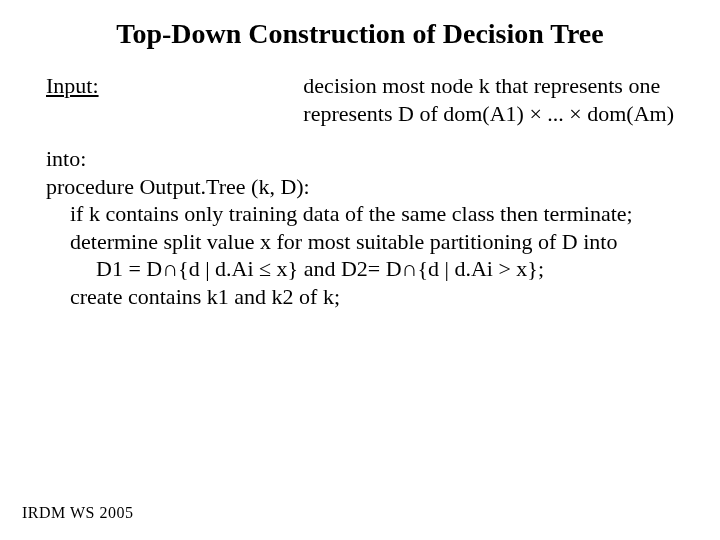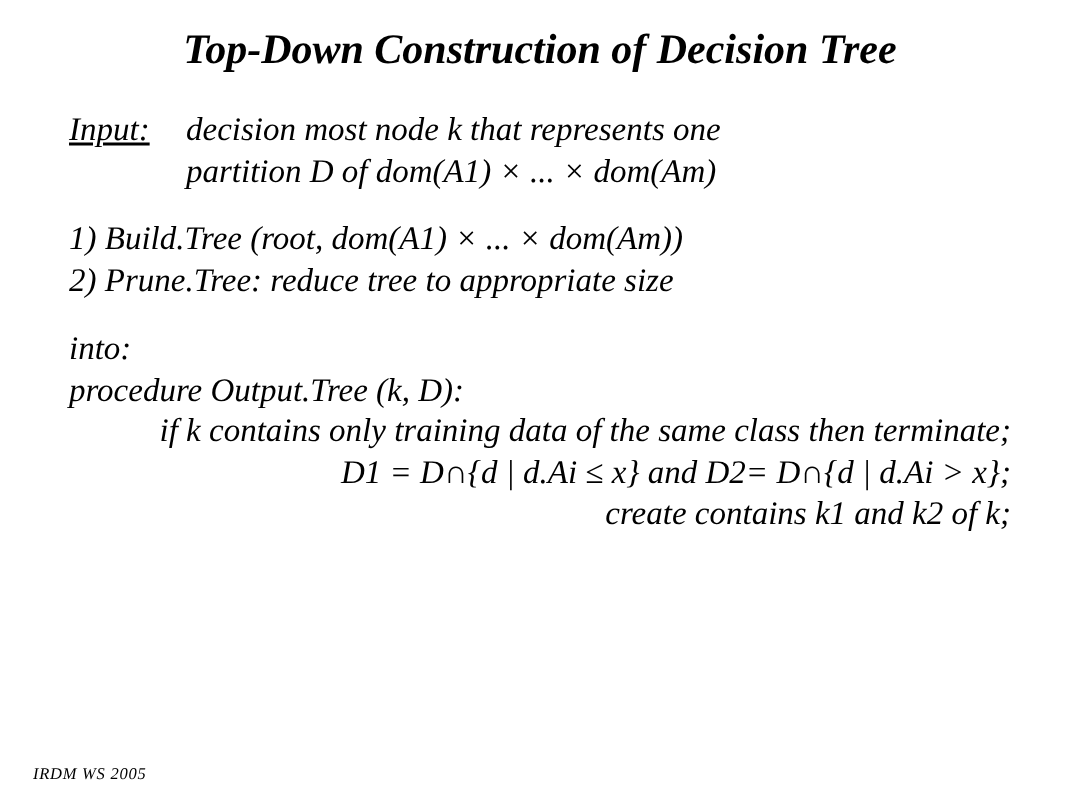--- a/index.html
+++ b/index.html
@@ -10,75 +10,72 @@
     background: #ffffff;
     font-family: "Times New Roman", Times, serif;
     color: #000000;
   }
   .slide {
     box-sizing: border-box;
     width: 720px;
     height: 532px;
     padding: 18px 46px 12px 46px;
     position: relative;
-    font-style: italic;
   }
   .title {
     font-size: 28px;
     font-weight: bold;
     text-align: center;
     margin: 0 0 22px 0;
   }
   .block {
     font-size: 22px;
     line-height: 1.25;
     margin-bottom: 18px;
   }
   .io-row {
     display: flex;
+    justify-content: space-between;
   }
   .io-label {
     text-decoration: underline;
     min-width: 78px;
   }
-  .proc .indent1 { padding-left: 24px; text-align: right; }
-  .proc .indent2 { padding-left: 50px; text-align: right; }
+  .proc .indent1 { padding-left: 24px; }
+  .proc .indent2 { padding-left: 50px; }
   .foot {
     position: absolute;
     left: 22px;
     bottom: 10px;
-    font-size: 11px;
+    font-size: 16px;
     letter-spacing: 0.5px;
   }
 </style>
 </head>
 <body>
 
 <div class="slide">
 
   <h1 class="title">Top-Down Construction of Decision Tree</h1>
 
   <div class="block">
     <div class="io-row">
       <span class="io-label">Input:</span>
       <div>
         <div>decision most node k that represents one</div>
-        <div>partition D of dom(A1) × ... × dom(Am)</div>
+        <div>represents D of dom(A1) × ... × dom(Am)</div>
       </div>
     </div>
   </div>
 
-  <div class="block">
-    <div>1)  Build.Tree (root, dom(A1) × ... × dom(Am))</div>
-    <div>2)  Prune.Tree: reduce tree to appropriate size</div>
-  </div>
 
   <div class="block proc">
     <div>into:</div>
     <div>procedure Output.Tree (k, D):</div>
     <div class="indent1">if k contains only training data of the same class then terminate;</div>
+    <div class="indent1">determine split value x for most suitable partitioning of D into</div>
     <div class="indent2">D1 = D∩{d | d.Ai ≤ x} and D2= D∩{d | d.Ai &gt; x};</div>
     <div class="indent1">create contains k1 and k2 of k;</div>
   </div>
 
   <div class="foot">IRDM  WS 2005</div>
 
 </div>
 
 </body></html>

